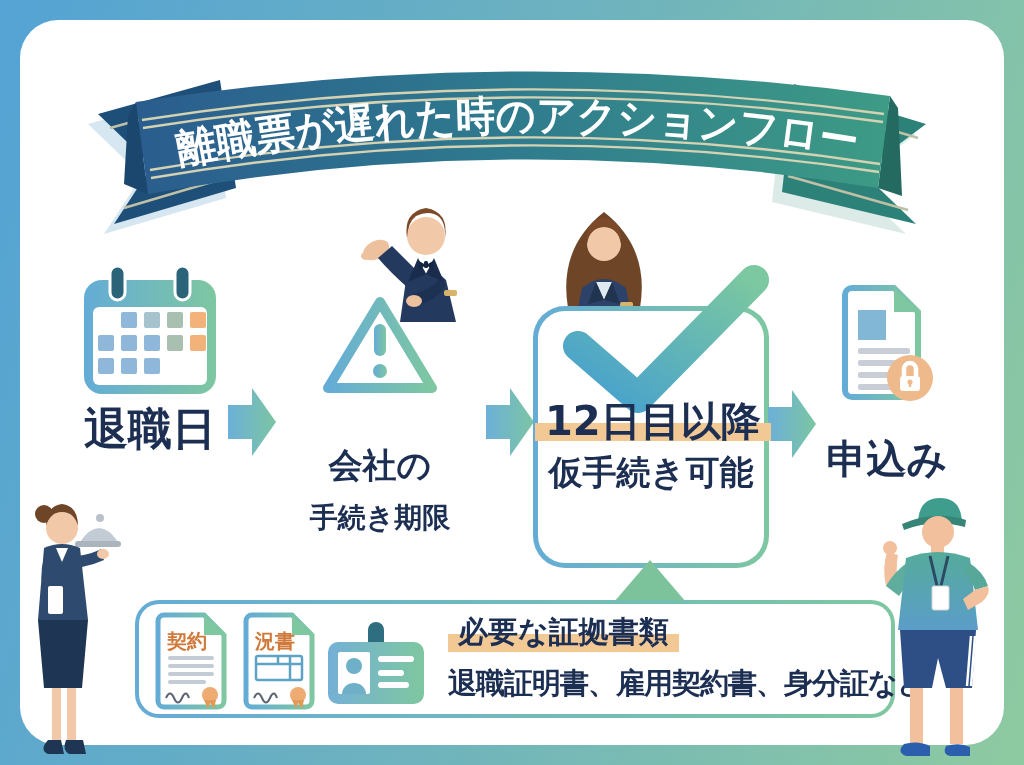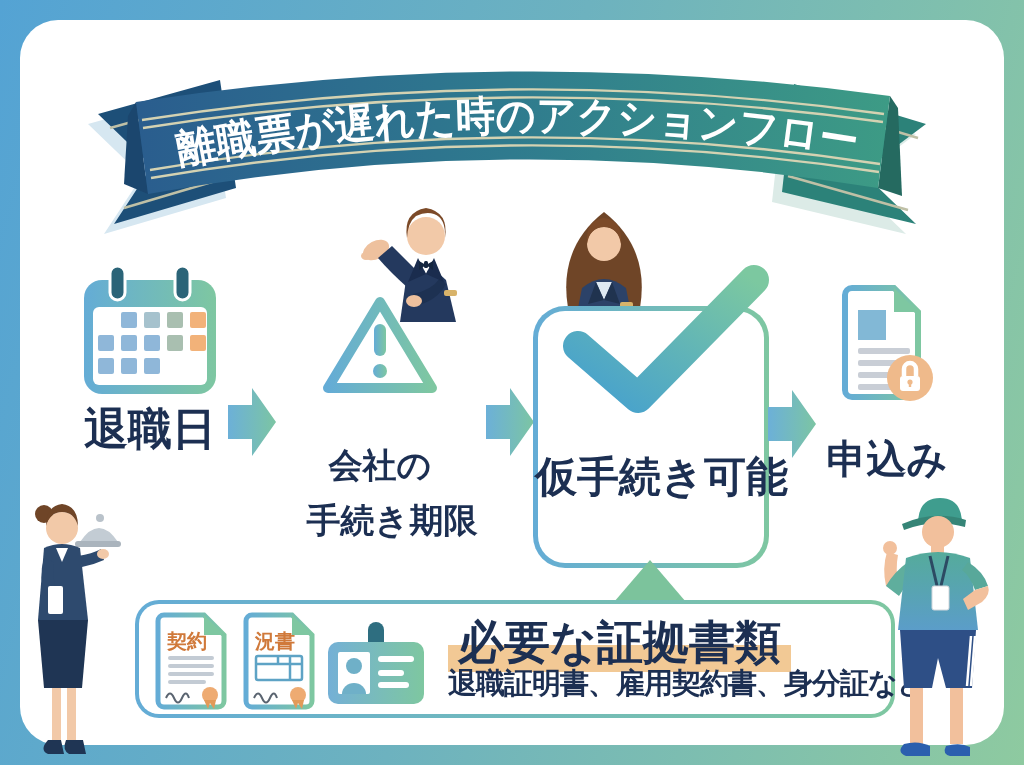--- a/index.html
+++ b/index.html
@@ -34,21 +34,21 @@
   }
   .flow-box-inner { position:absolute; inset:5px; background:#fff; border-radius:27px; }
 
   
   .evidence-box {
     position:absolute; left:135px; top:600px; width:760px; height:118px;
     border-radius:24px; background:linear-gradient(90deg,#64acd6,#7ec7a1); z-index:2;
   }
   .evidence-box-inner { position:absolute; inset:4px; background:#fff; border-radius:20px; }
   .evidence-heading {
-    position:absolute; left:448px; top:612px; font-size:46px; font-weight:bold;
+    position:absolute; left:448px; top:612px; font-size:30px; font-weight:bold;
     color:#1c2f52; z-index:3; white-space:nowrap;
   }
   .evidence-desc {
     position:absolute; left:448px; top:664px; font-size:29px; font-weight:bold;
     color:#1c2f52; z-index:3; white-space:nowrap; letter-spacing:-1px;
   }
 
   .ribbon-title-text {
     font-size:42px; font-weight:bold; fill:#ffffff;
     font-family:"DejaVu Sans","Liberation Sans",sans-serif;
@@ -177,33 +177,36 @@
   <svg class="abs z2" style="left:228px;top:388px" width="48" height="68" viewBox="0 0 48 68">
     <polygon points="0,17 24,17 24,0 48,34 24,68 24,51 0,51" fill="url(#gradArrow)"></polygon>
   </svg>
 
   <svg class="abs z3" style="left:320px;top:292px" width="120" height="106" viewBox="0 0 120 106">
     <path d="M60,10 L112,96 H8 Z" fill="#ffffff" stroke="url(#gradBG)" stroke-width="10" stroke-linejoin="round"></path>
     <rect x="54" y="32" width="12" height="32" rx="6" fill="url(#gradBG)"></rect>
     <circle cx="60" cy="79" r="7" fill="url(#gradBG)"></circle>
   </svg>
   <div class="lbl" style="left:270px;top:448px;width:220px;font-size:34px">会社の</div>
-  <div class="lbl" style="left:282px;top:503px;width:220px;font-size:34px">手続き期限</div>
+  <div class="lbl" style="left:270px;top:503px;width:220px;font-size:28px">手続き期限</div>
 
   <svg class="abs z2" style="left:486px;top:388px" width="48" height="68" viewBox="0 0 48 68">
     <polygon points="0,17 24,17 24,0 48,34 24,68 24,51 0,51" fill="url(#gradArrow)"></polygon>
   </svg>
 
   <div class="flow-box">
     <div class="flow-box-inner"></div>
   </div>
   <svg class="abs z4" style="left:564px;top:264px" width="204" height="150" viewBox="0 0 204 150">
     <polyline points="14,82 74,134 190,16" fill="none" stroke="url(#gradCheck)" stroke-width="30" stroke-linecap="round" stroke-linejoin="round"></polyline>
   </svg>
-  <div class="lbl z4" style="left:535px;top:455px;width:232px;font-size:42px;z-index:4">仮手続き可能</div>
+  <div class="lbl z4" style="left:535px;top:400px;width:232px;font-size:40px;z-index:4">
+    <span class="hl">12日目以降</span>
+  </div>
+  <div class="lbl z4" style="left:535px;top:455px;width:232px;font-size:34px;z-index:4">仮手続き可能</div>
 
   <svg class="abs z2" style="left:768px;top:390px" width="48" height="68" viewBox="0 0 48 68">
     <polygon points="0,17 24,17 24,0 48,34 24,68 24,51 0,51" fill="url(#gradArrow)"></polygon>
   </svg>
 
   <svg class="abs z3" style="left:834px;top:284px" width="96" height="122" viewBox="0 0 96 122">
     <path d="M18,4 h42 l24,24 v78 a7 7 0 0 1 -7 7 h-59 a7 7 0 0 1 -7 -7 v-95 a7 7 0 0 1 7 -7 z" fill="#ffffff" stroke="url(#gradBG)" stroke-width="6"></path>
     <path d="M60,4 v24 h24 z" fill="#7ec7a1"></path>
     <rect x="24" y="26" width="28" height="30" fill="#82b8d6"></rect>
     <rect x="24" y="64" width="52" height="6" rx="2" fill="#c9ced6"></rect>

